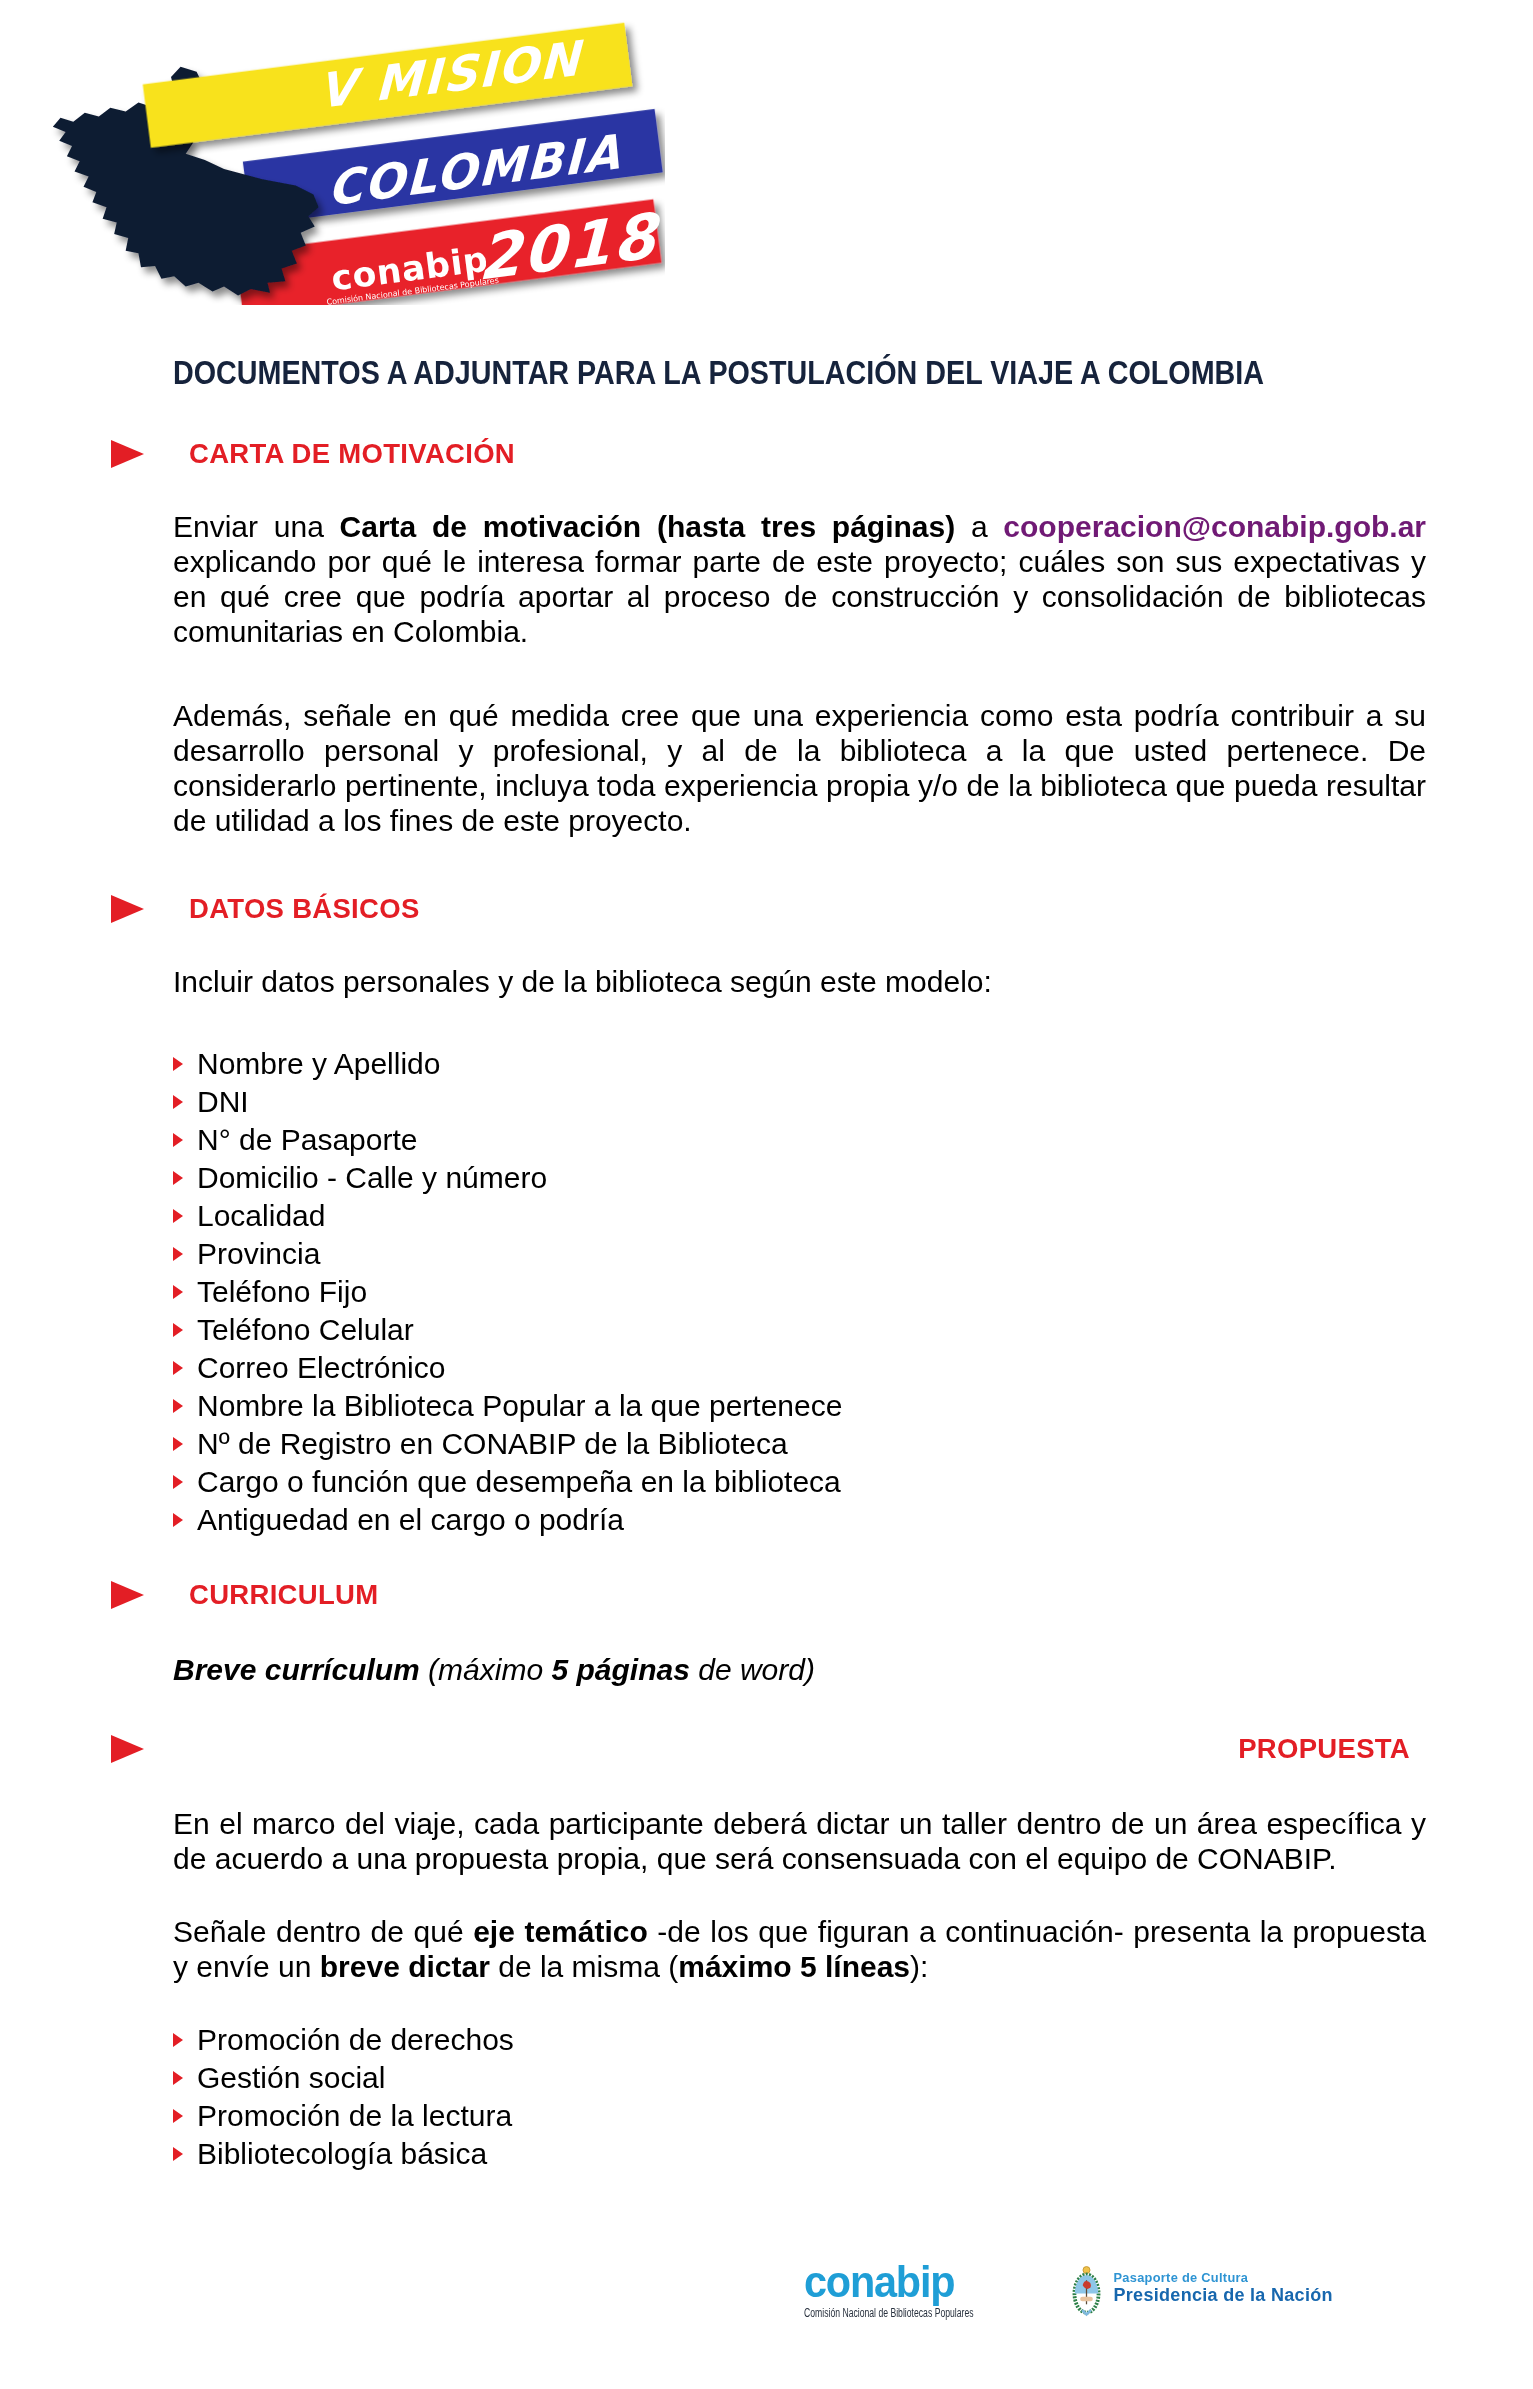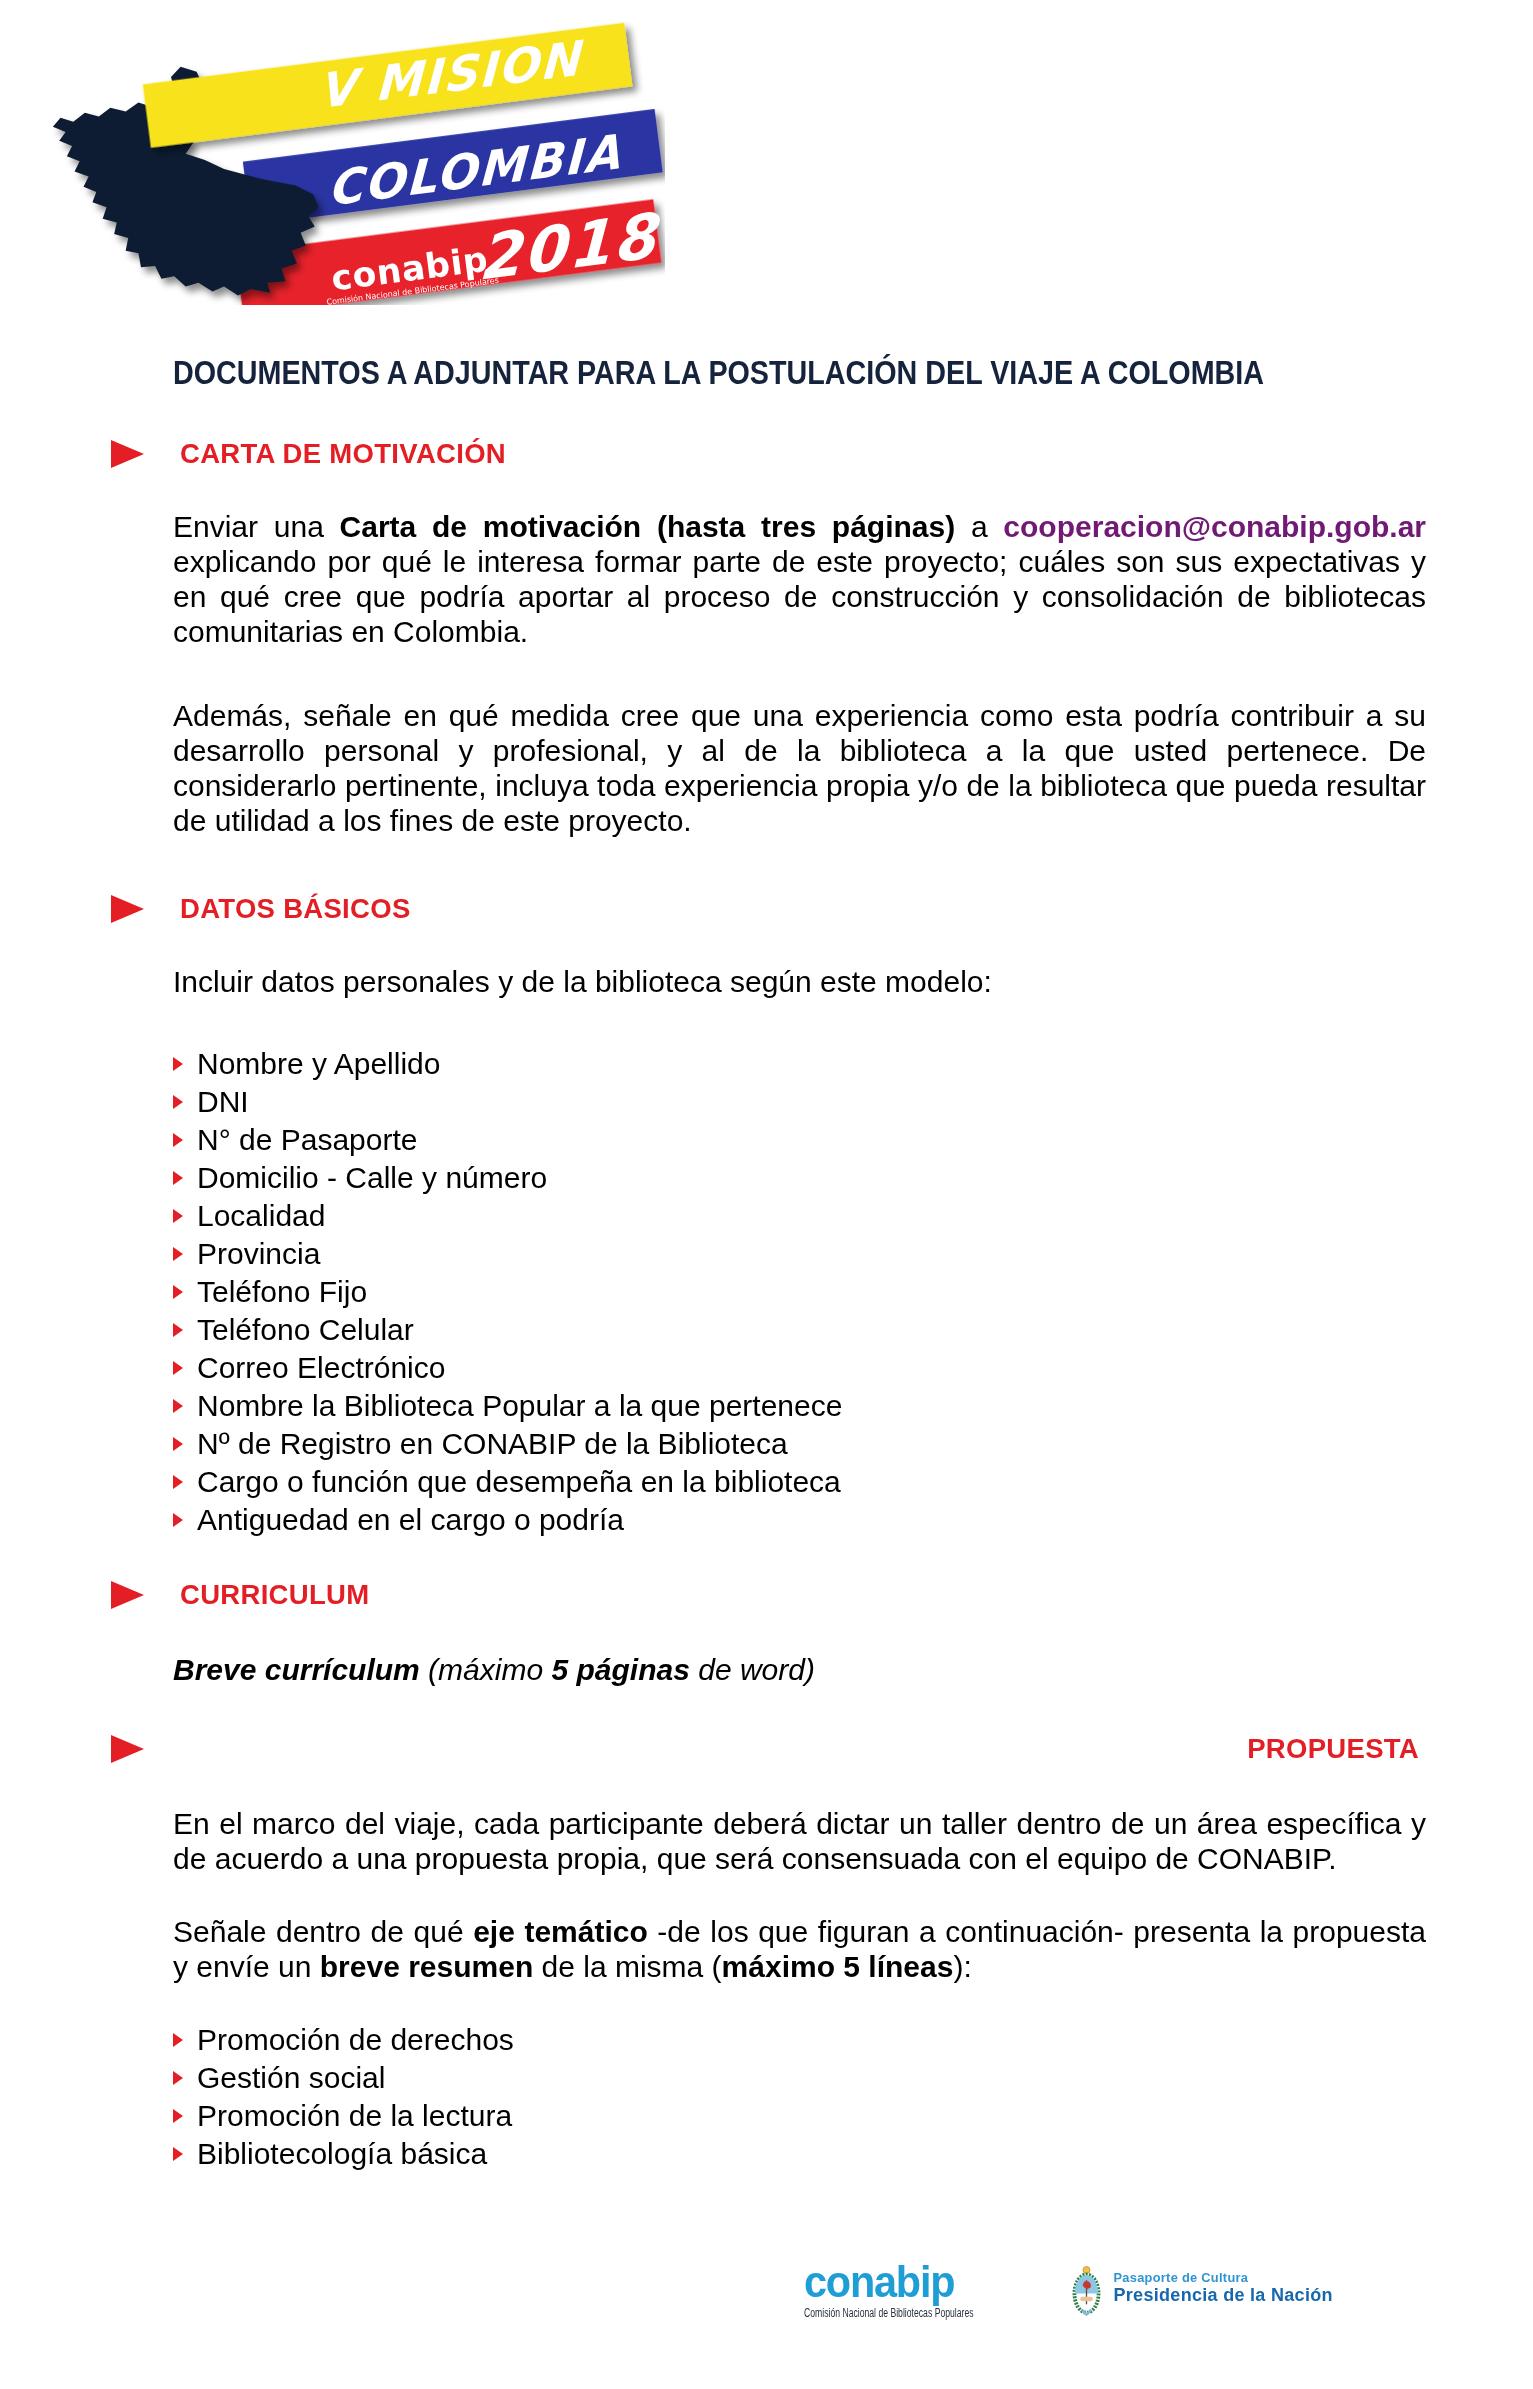--- a/index.html
+++ b/index.html
@@ -33,21 +33,21 @@
 
   .sec-head{position:relative;margin:0;}
   .sec-head .arrow{
     position:absolute;left:-62px;top:1.9px;
     width:0;height:0;
     border-top:14px solid transparent;
     border-bottom:14px solid transparent;
     border-left:33px solid #e31e25;
   }
   .sec-head h2{
-    margin:7px;
+    margin:16px;
     font-size:27.5px;
     font-weight:bold;
     color:#e31e25;
     line-height:31px;
     letter-spacing:0.3px;
   }
 
   .para{
     margin:0;
     font-size:30px;
@@ -217,21 +217,21 @@
 
     <p class="line" style="margin-top:42px;font-style:italic;"><b>Breve currículum</b><span> (máximo </span><b>5 páginas</b><span> de word)</span></p>
 
     <div class="sec-head" style="margin-top:46px;text-align:right;">
       <span class="arrow"></span>
       <h2>PROPUESTA</h2>
     </div>
 
     <p class="para" style="margin-top:42px;">En el marco del viaje, cada participante deberá dictar un taller dentro de un área específica y de acuerdo a una propuesta propia, que será consensuada con el equipo de CONABIP.</p>
 
-    <p class="para" style="margin-top:38px;"><span>Señale dentro de qué </span><b>eje temático</b><span> -de los que figuran a continuación- presenta la propuesta y envíe un </span><b>breve resumen</b><span> de la misma (</span><b>máximo 5 líneas</b><span>):</span></p>
+    <p class="para" style="margin-top:38px;"><span>Señale dentro de qué </span><b>eje temático</b><span> -de los que figuran a continuación- presenta la propuesta y envíe un </span><b>breve dictar</b><span> de la misma (</span><b>máximo 5 líneas</b><span>):</span></p>
 
     <ul class="tri-list" style="margin-top:37px;">
       <li>
           <span class="tri"></span>
           <span>Promoción de derechos</span>
         </li>
       <li>
           <span class="tri"></span>
           <span>Gestión social</span>
         </li>

